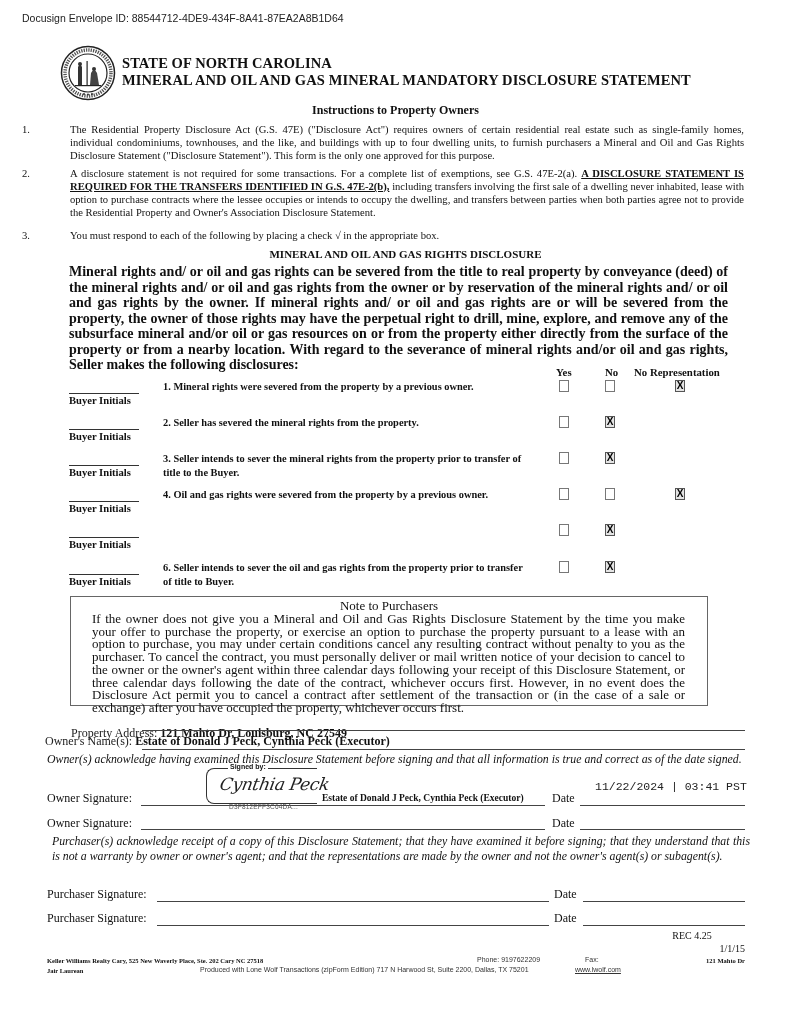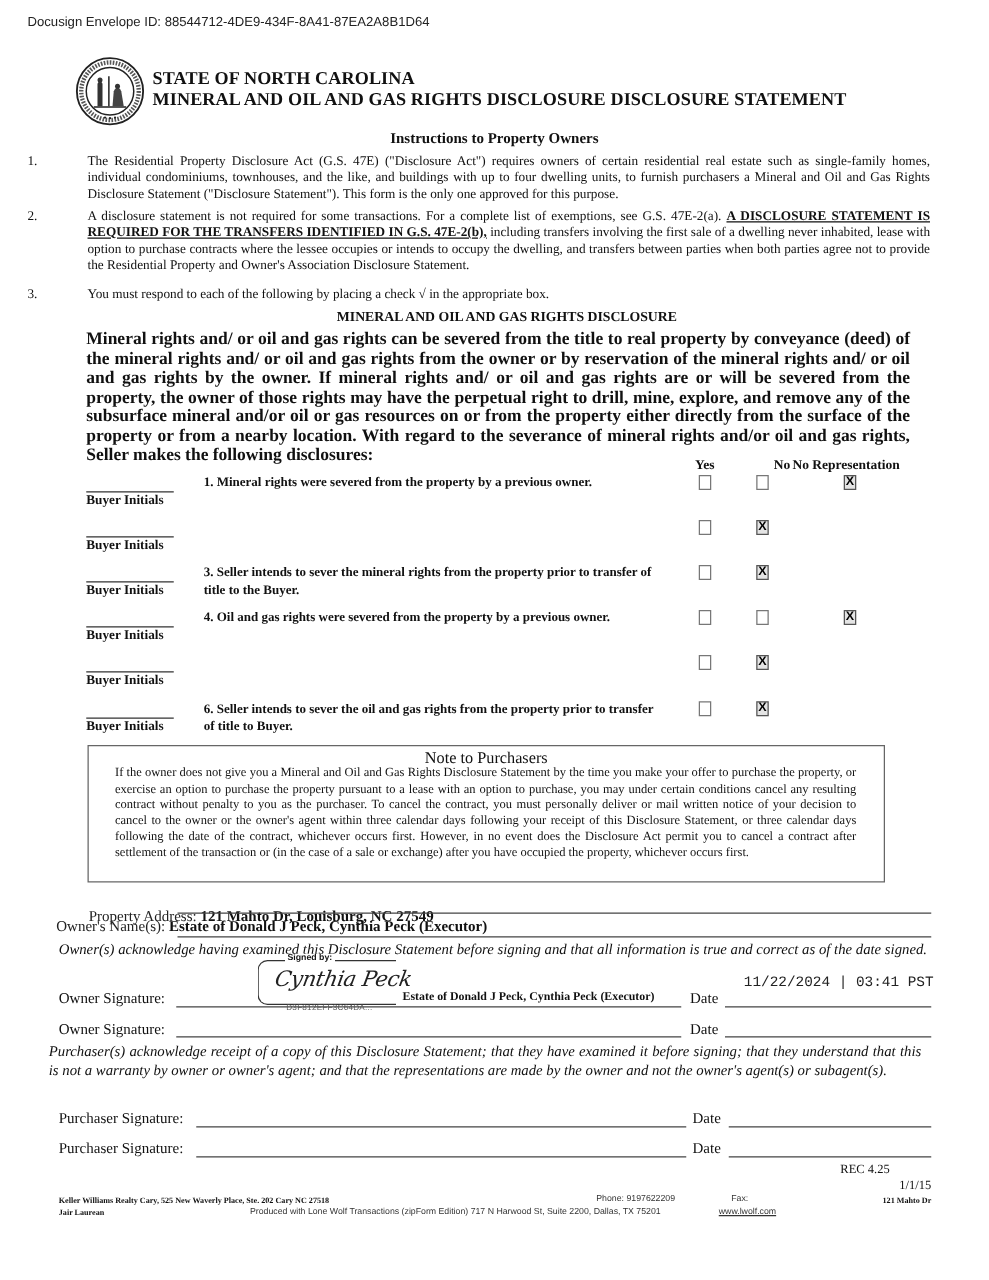--- a/index.html
+++ b/index.html
@@ -18,21 +18,21 @@
   .intro { left: 69px; top: 264px; width: 659px; font-weight: bold; font-size: 14px; line-height: 15.5px; text-align: justify; }
   .col-h { font-weight: bold; font-size: 10.8px; top: 366px; }
   .q-row { position: absolute; left: 69px; width: 680px; height: 36px; }
   .q-row .init-line { position: absolute; left: 0; top: 13px; width: 70px; border-top: 1px solid #333; }
   .q-row .init-label { position: absolute; left: 0; top: 15px; font-weight: bold; font-size: 10.6px; }
   .q-row .q-text { position: absolute; left: 94px; top: 0; width: 370px; font-weight: bold; font-size: 10.4px; line-height: 14px; }
   .cb { position: absolute; width: 10px; height: 12px; border: 1px solid #777; background: #fff; box-sizing: border-box; font-family: "Liberation Sans", sans-serif; font-weight: bold; font-size: 10px; line-height: 10px; text-align: center; color: #000; }
   .cb.checked { background: #e4e4e4; border-color: #555; }
   .note-box { left: 70px; top: 596px; width: 638px; height: 110px; border: 1.5px solid #666; box-sizing: border-box; }
   .note-title { position: absolute; left: 0; width: 100%; top: 1px; text-align: center; font-weight: normal; font-size: 13px; }
-  .note-body { position: absolute; left: 21px; top: 16px; width: 593px; font-size: 10px; line-height: 12.7px; text-align: justify; }
+  .note-body { position: absolute; left: 21px; top: 16px; width: 593px; font-size: 13px; line-height: 12.7px; text-align: justify; }
   .field { font-size: 12px; }
   .field .lbl { color: #222; }
   .field .val { font-weight: bold; }
   .uline { position: absolute; border-top: 1px solid #444; }
   .ital { font-style: italic; font-size: 11.8px; line-height: 14.5px; }
   .sigbox { left: 206px; top: 768px; width: 110px; height: 34px; border: 1.3px solid #333; border-right: none; border-radius: 8px 0 0 8px; }
   .signed-by { left: 228px; top: 763px; font-family: "Liberation Sans", sans-serif; font-size: 7px; font-weight: bold; background: #fff; padding: 0 2px; }
   .sig-script { left: 220px; top: 774px; font-family: "DejaVu Serif", serif; font-style: italic; font-size: 17px; color: #222; transform: skewX(-10deg); letter-spacing: -0.3px; }
   .sig-hash { left: 229px; top: 803px; font-family: "Liberation Sans", sans-serif; font-size: 6.5px; color: #555; letter-spacing: 0.2px; }
   .sig-name { left: 322px; top: 793px; font-weight: bold; font-size: 9.5px; }
@@ -57,56 +57,57 @@
     <circle cx="20" cy="19" r="2" fill="#333"></circle>
     <circle cx="34" cy="24" r="2" fill="#333"></circle>
     <rect x="15" y="40" width="26" height="1.2" fill="#222"></rect>
     <circle cx="24" cy="49" r="0.9" fill="#222"></circle>
     <circle cx="28" cy="49.5" r="0.9" fill="#222"></circle>
     <circle cx="32" cy="49" r="0.9" fill="#222"></circle>
   </svg>
 </div>
 
 <div class="abs title1">STATE OF NORTH CAROLINA</div>
-<div class="abs title2">MINERAL AND OIL AND GAS RIGHTS DISCLOSURE DISCLOSURE STATEMENT</div>
+<div class="abs title2">MINERAL AND OIL AND GAS MINERAL MANDATORY DISCLOSURE STATEMENT</div>
 
 <div class="abs instr-head">Instructions to Property Owners</div>
 
 <div class="inst" style="top:123px;">
   <span class="num">1.</span>
   <div class="txt">The Residential Property Disclosure Act (G.S. 47E) ("Disclosure Act") requires owners of certain residential real estate such as single-family homes, individual condominiums, townhouses, and the like, and buildings with up to four dwelling units, to furnish purchasers a Mineral and Oil and Gas Rights Disclosure Statement ("Disclosure Statement"). This form is the only one approved for this purpose.</div>
 </div>
 <div class="inst" style="top:167px;">
   <span class="num">2.</span>
   <div class="txt"><span>A disclosure statement is not required for some transactions. For a complete list of exemptions, see G.S. 47E-2(a).</span> <span class="u">A DISCLOSURE STATEMENT IS REQUIRED FOR THE TRANSFERS IDENTIFIED IN G.S. 47E-2(b),</span> <span>including transfers involving the first sale of a dwelling never inhabited, lease with option to purchase contracts where the lessee occupies or intends to occupy the dwelling, and transfers between parties when both parties agree not to provide the Residential Property and Owner's Association Disclosure Statement.</span></div>
 </div>
 <div class="inst" style="top:229px;">
   <span class="num">3.</span>
   <div class="txt">You must respond to each of the following by placing a check √ in the appropriate box.</div>
 </div>
 
 <div class="abs sec-head">MINERAL AND OIL AND GAS RIGHTS DISCLOSURE</div>
 <div class="abs intro">Mineral rights and/ or oil and gas rights can be severed from the title to real property by conveyance (deed) of the mineral rights and/ or oil and gas rights from the owner or by reservation of the mineral rights and/ or oil and gas rights by the owner. If mineral rights and/ or oil and gas rights are or will be severed from the property, the owner of those rights may have the perpetual right to drill, mine, explore, and remove any of the subsurface mineral and/or oil or gas resources on or from the property either directly from the surface of the property or from a nearby location. With regard to the severance of mineral rights and/or oil and gas rights, Seller makes the following disclosures:</div>
 
 <div class="abs col-h" style="left:556px;">Yes</div>
-<div class="abs col-h" style="left:605px;margin-left:14px;">No</div>
+<div class="abs col-h" style="left:605px;">No</div>
 <div class="abs col-h" style="left:634px;">No Representation</div>
 
 <div id="questions">
     <div class="q-row" style="top: 380px;">
       <div class="init-line"></div>
       <div class="init-label">Buyer Initials</div>
       <div class="q-text">1. Mineral rights were severed from the property by a previous owner.</div>
       <div class="cb" style="left: 490px; top: 0px;"></div>
       <div class="cb" style="left: 536px; top: 0px;"></div>
       <div class="cb checked" style="left: 606px; top: 0px;">X</div>
     </div>
     <div class="q-row" style="top: 416px;">
       <div class="init-line"></div>
       <div class="init-label">Buyer Initials</div>
+      <div class="q-text">2. Seller has severed the mineral rights from the property.</div>
       <div class="cb" style="left: 490px; top: 0px;"></div>
       <div class="cb checked" style="left: 536px; top: 0px;">X</div>
     </div>
     <div class="q-row" style="top: 452px;">
       <div class="init-line"></div>
       <div class="init-label">Buyer Initials</div>
       <div class="q-text">3. Seller intends to sever the mineral rights from the property prior to transfer of title to the Buyer.</div>
       <div class="cb" style="left: 490px; top: 0px;"></div>
       <div class="cb checked" style="left: 536px; top: 0px;">X</div>
     </div>
@@ -161,21 +162,21 @@
 <div class="abs sig-name">Estate of Donald J Peck, Cynthia Peck (Executor)</div>
 <div class="abs field" style="left:552px; top:791px;">Date</div>
 <div class="uline" style="left:580px; top:805px; width:165px;"></div>
 <div class="abs datestamp">11/22/2024 | 03:41 PST</div>
 
 <div class="abs field" style="left:47px; top:816px;">Owner Signature:</div>
 <div class="uline" style="left:141px; top:829px; width:404px;"></div>
 <div class="abs field" style="left:552px; top:816px;">Date</div>
 <div class="uline" style="left:580px; top:829px; width:165px;"></div>
 
-<div class="abs ital" style="left:39px; top:834px; width:698px; text-align:justify;">Purchaser(s) acknowledge receipt of a copy of this Disclosure Statement; that they have examined it before signing; that  they understand that this is not a warranty by owner or owner's agent; and that the representations are made by the  owner and not the owner's agent(s) or subagent(s).</div>
+<div class="abs ital" style="left:52px; top:834px; width:698px; text-align:justify;">Purchaser(s) acknowledge receipt of a copy of this Disclosure Statement; that they have examined it before signing; that  they understand that this is not a warranty by owner or owner's agent; and that the representations are made by the  owner and not the owner's agent(s) or subagent(s).</div>
 
 <div class="abs field" style="left:47px; top:887px;">Purchaser Signature:</div>
 <div class="uline" style="left:157px; top:901px; width:392px;"></div>
 <div class="abs field" style="left:554px; top:887px;">Date</div>
 <div class="uline" style="left:583px; top:901px; width:162px;"></div>
 
 <div class="abs field" style="left:47px; top:911px;">Purchaser Signature:</div>
 <div class="uline" style="left:157px; top:925px; width:392px;"></div>
 <div class="abs field" style="left:554px; top:911px;">Date</div>
 <div class="uline" style="left:583px; top:925px; width:162px;"></div>

